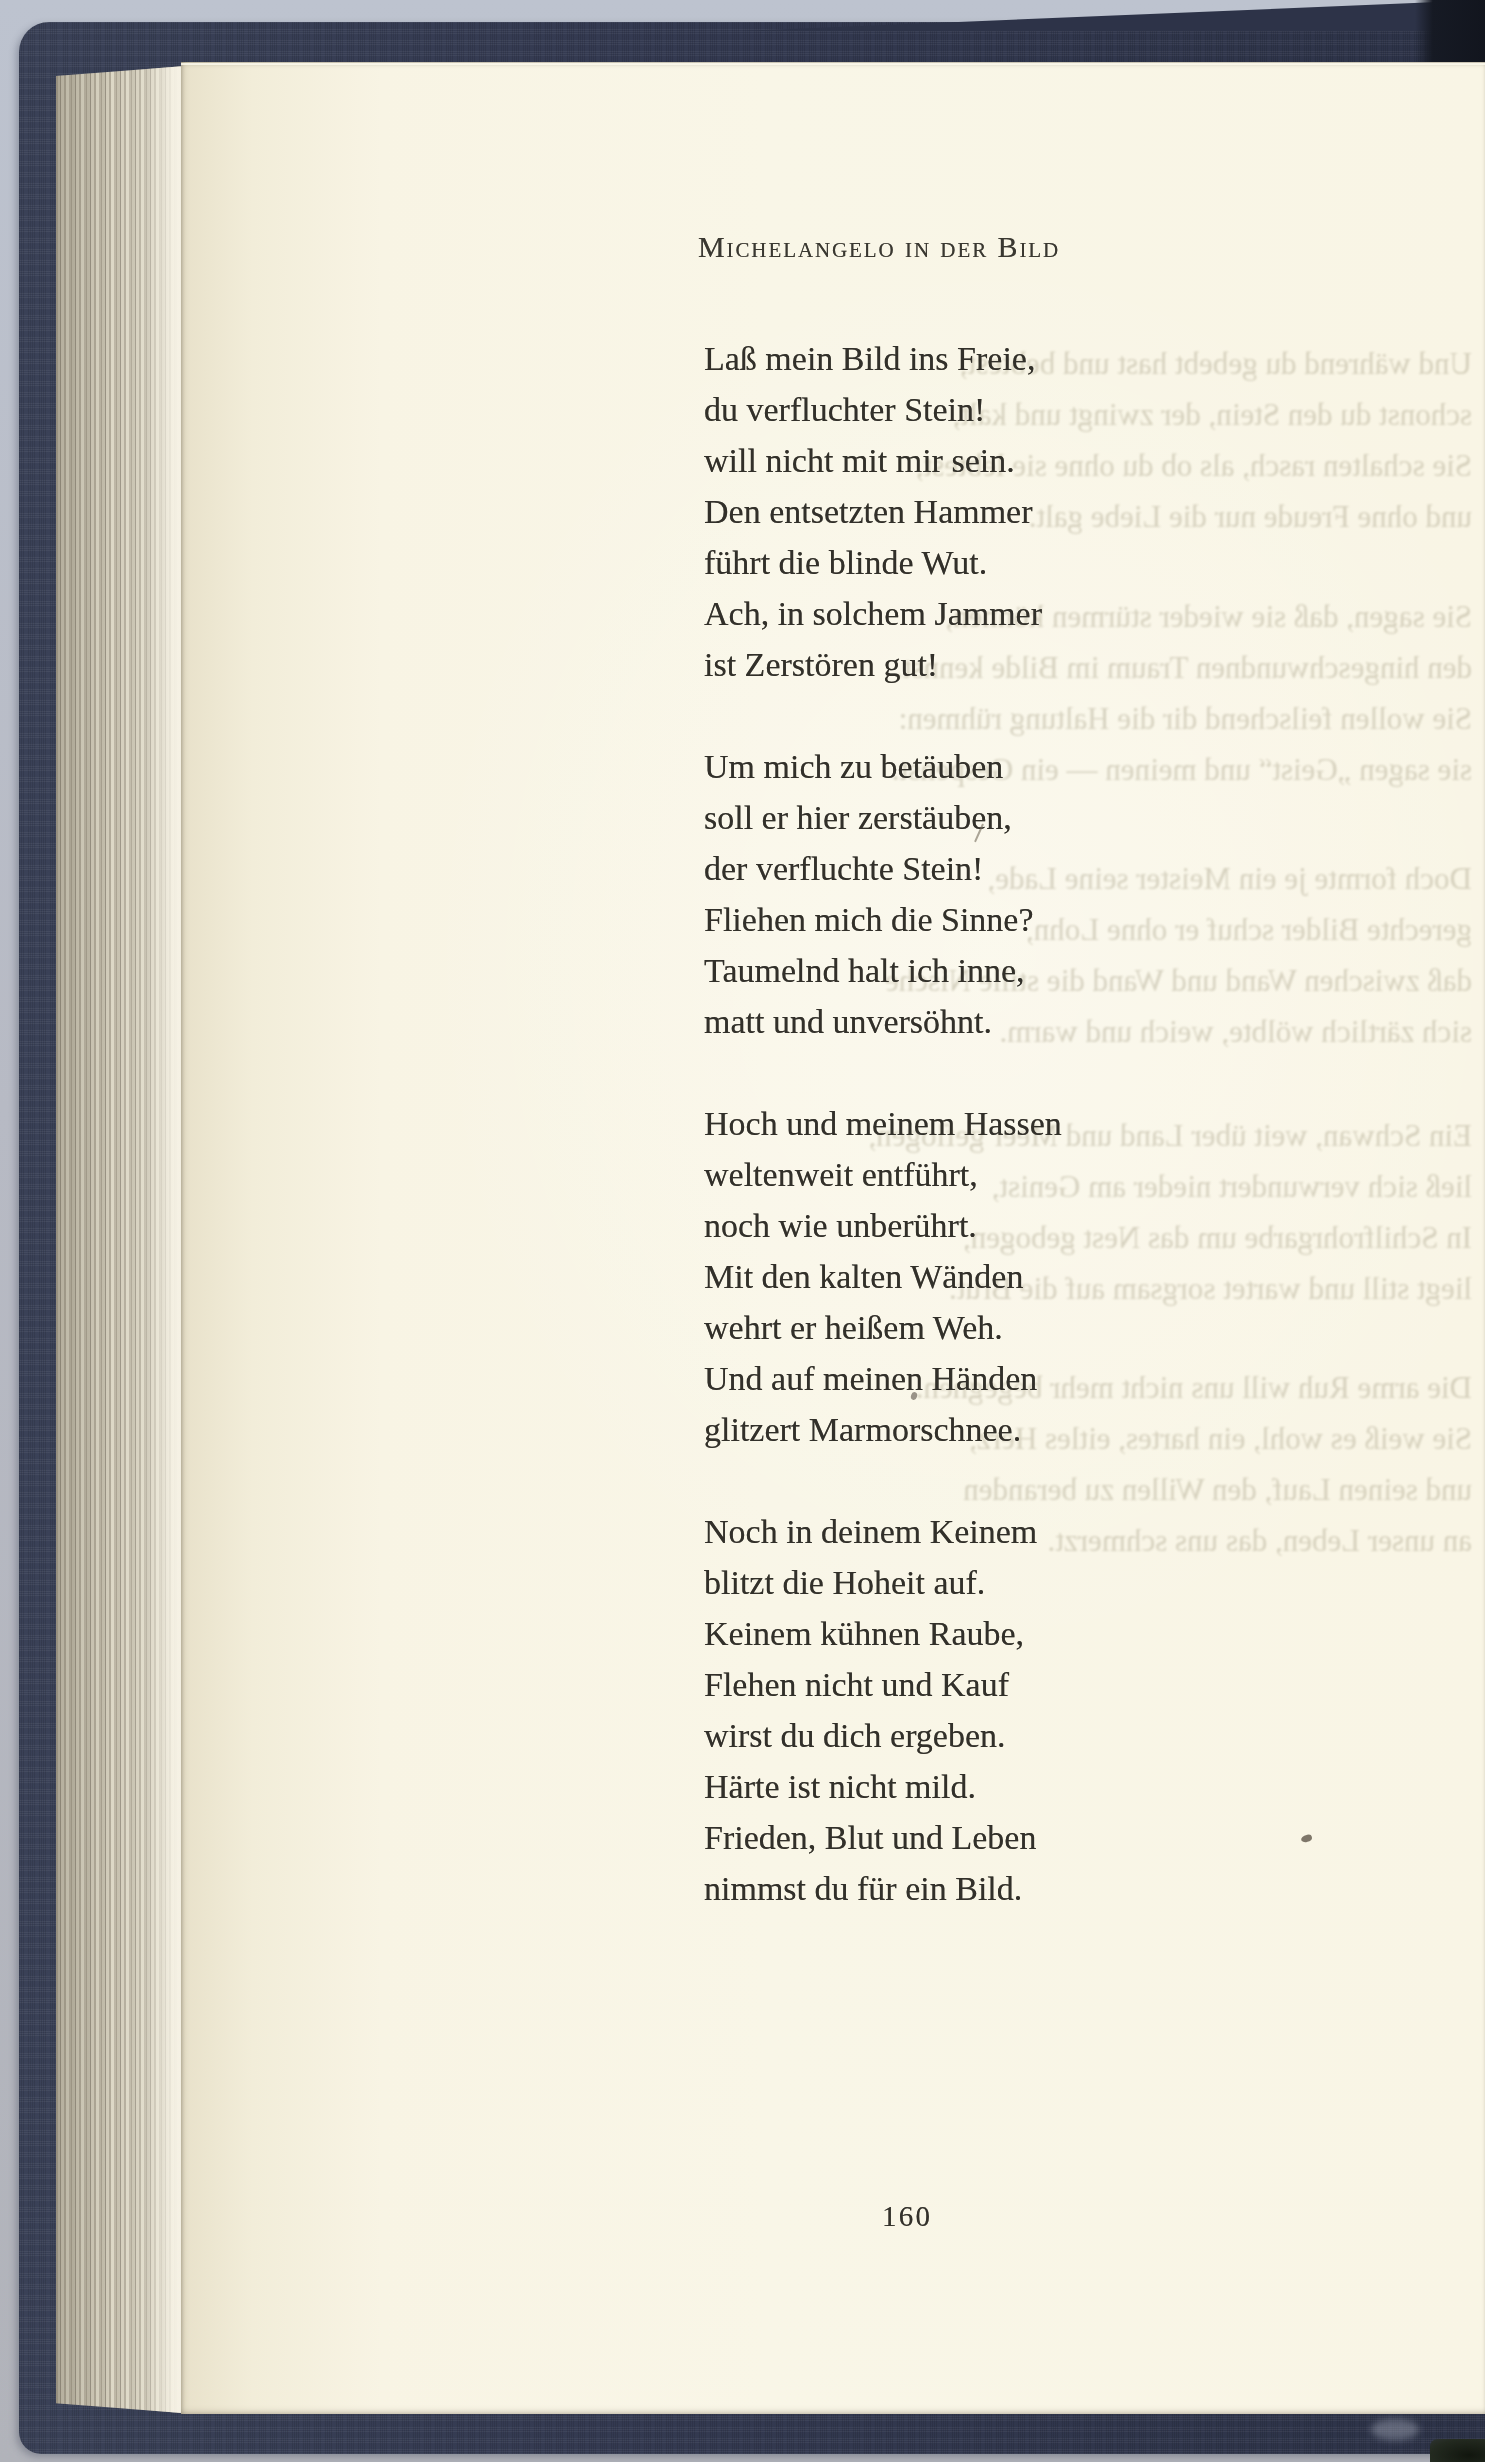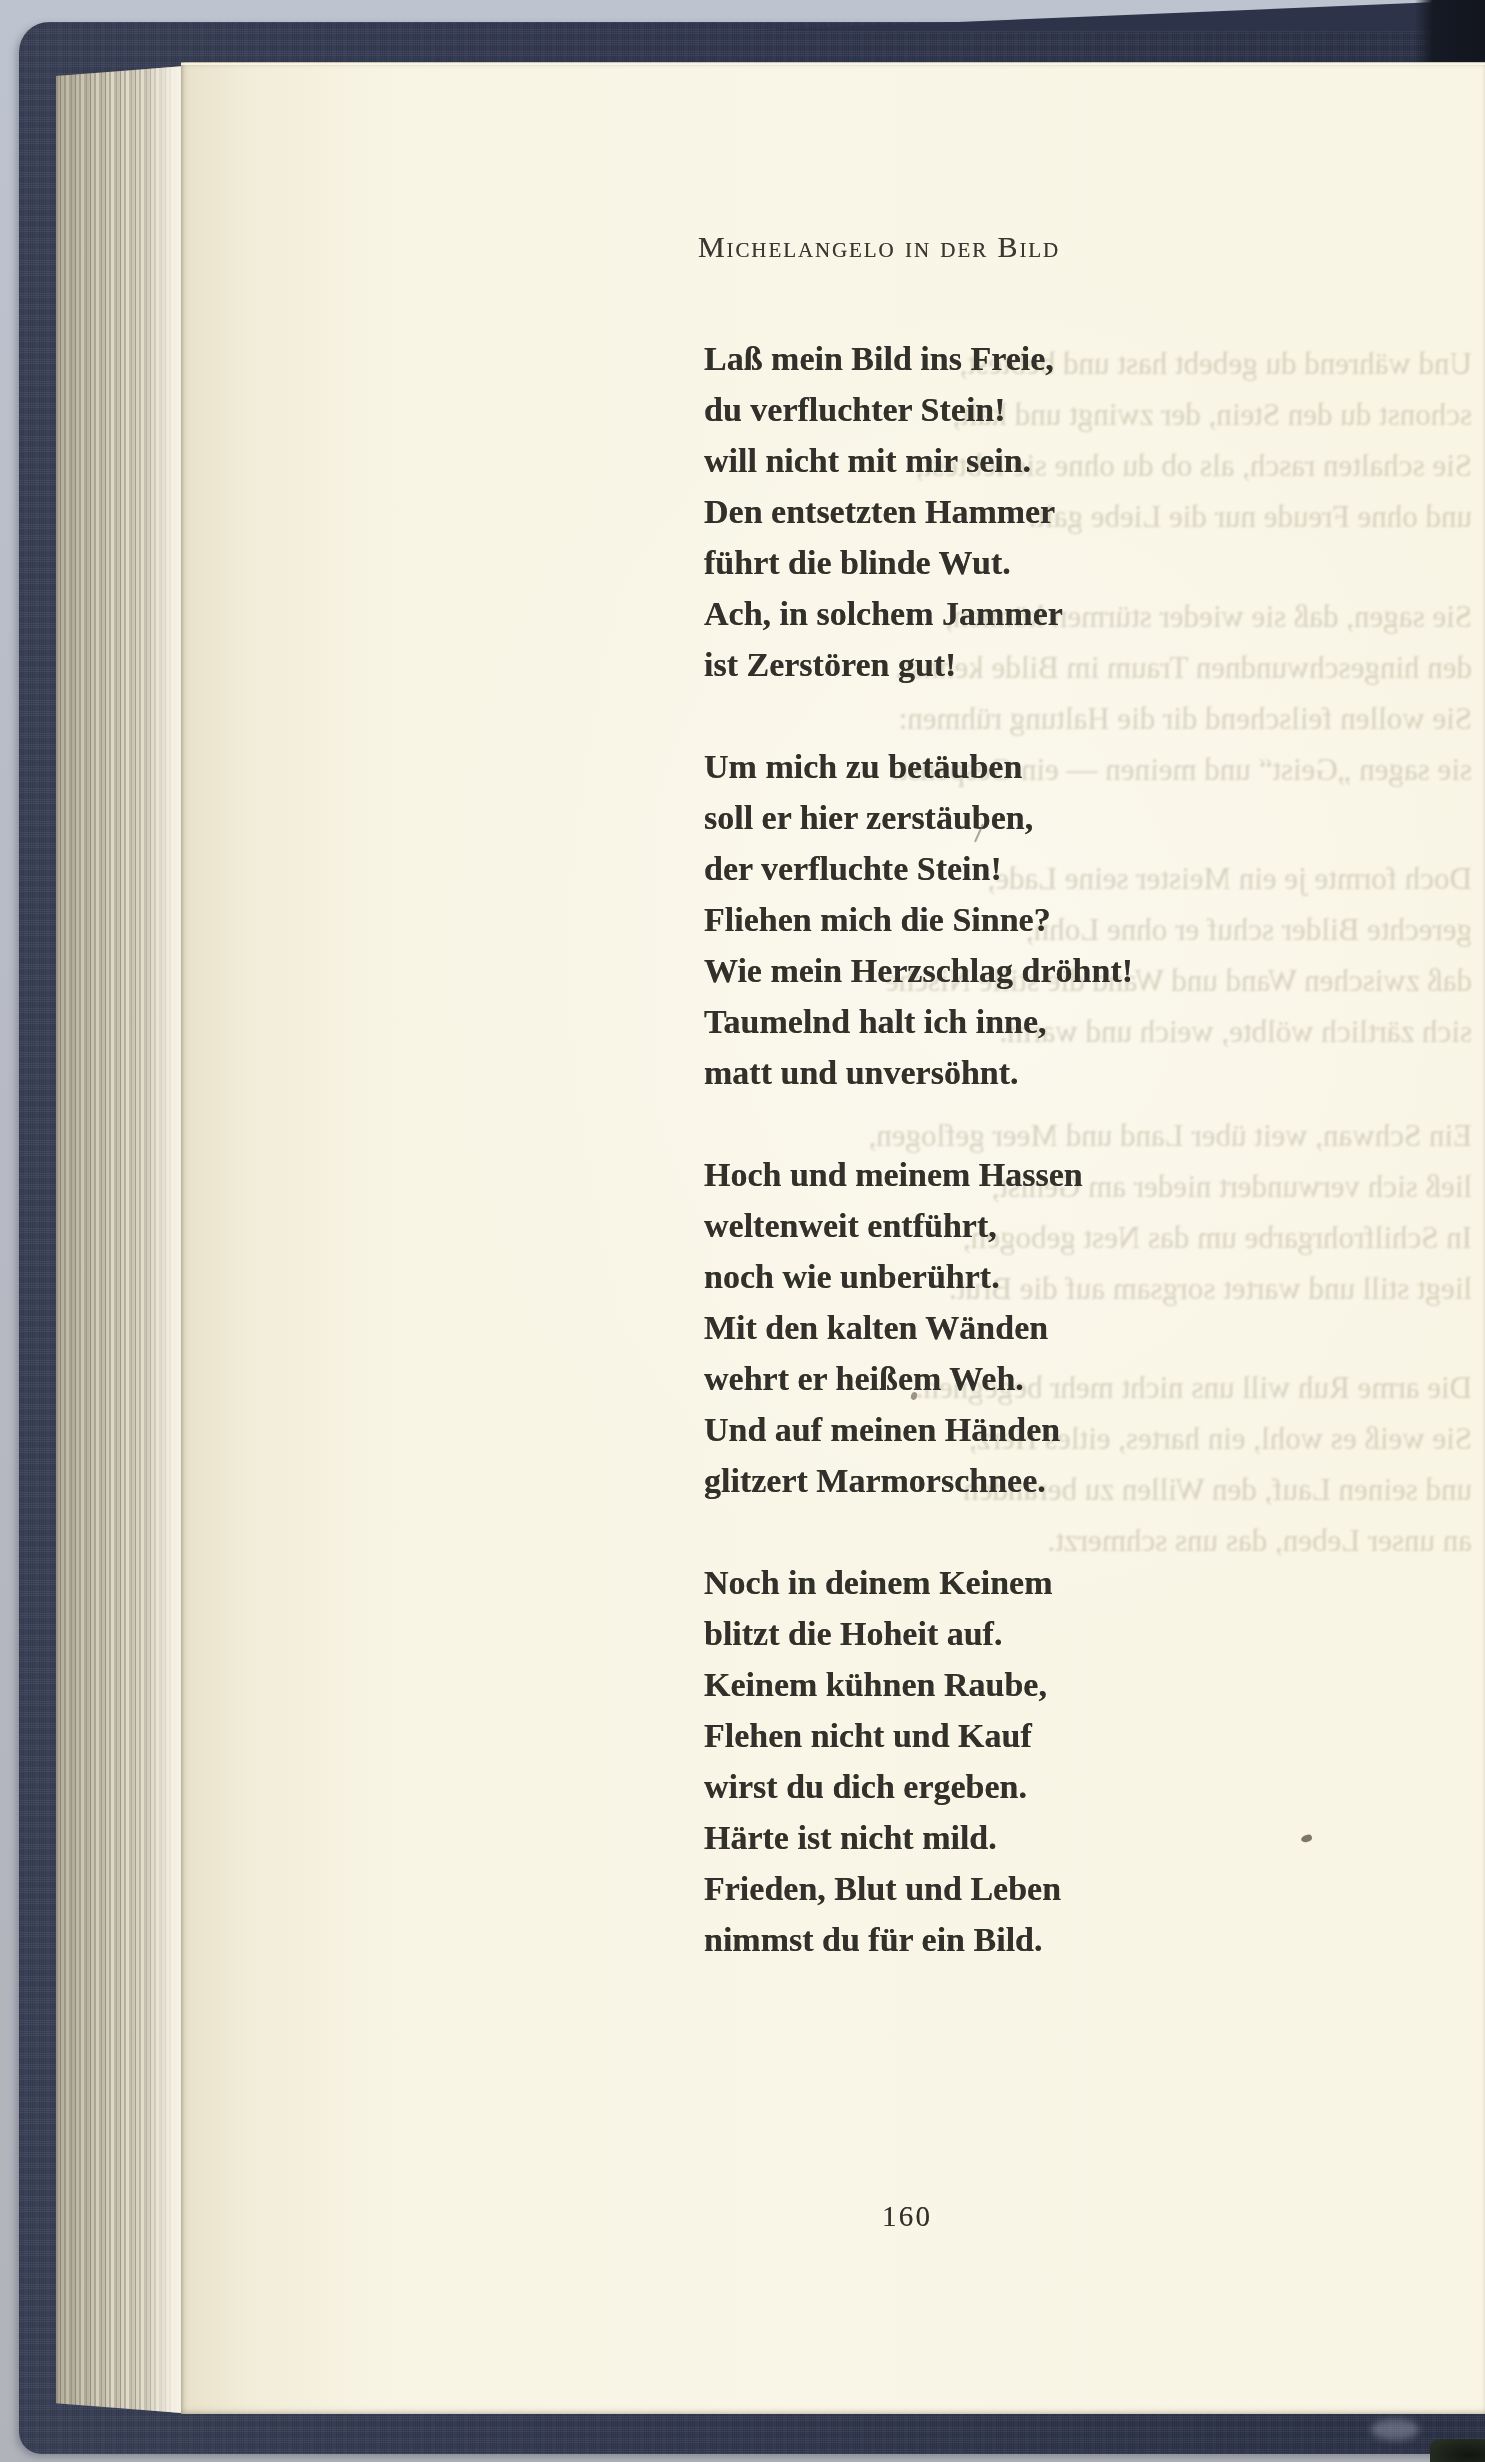--- a/index.html
+++ b/index.html
@@ -78,21 +78,21 @@
     position:absolute;left:698px;top:230px;
     font-variant:small-caps;font-size:30px;letter-spacing:1.9px;
     color:#3a3831;text-shadow:0 0 0.4px rgba(50,48,40,.65);
     white-space:nowrap;
   }
   .poem{
     position:absolute;left:704px;top:333px;
     font-size:34px;line-height:51px;color:#32302a;
     text-shadow:0 0 0.5px rgba(45,42,34,.6);
   }
-  .stanza{margin:0 4px 51px 0;font-weight:bold;}
+  .stanza{margin:0 4px 51px 0;}
   .stanza p{margin:0;white-space:nowrap;}
   .page-number{
     position:absolute;left:882px;top:2200px;
     font-size:29px;letter-spacing:2.2px;color:#33312b;
     text-shadow:0 0 0.4px rgba(45,42,34,.6);
   }
   
   .speck1{position:absolute;left:1301px;top:1835px;width:11px;height:6.7px;
     background:#5f564a;border-radius:60% 40% 50% 50%;opacity:.8;transform:rotate(-12deg);}
   .speck2{position:absolute;left:911px;top:1392px;width:6px;height:8.2px;
@@ -153,21 +153,20 @@
       <p>Den entsetzten Hammer</p>
       <p>führt die blinde Wut.</p>
       <p>Ach, in solchem Jammer</p>
       <p>ist Zerstören gut!</p>
     </div>
     <div class="stanza">
       <p>Um mich zu betäuben</p>
       <p>soll er hier zerstäuben,</p>
       <p>der verfluchte Stein!</p>
       <p>Fliehen mich die Sinne?</p>
-      <p>Wie mein Herzschlag dröhnt!</p>
       <p>Taumelnd halt ich inne,</p>
       <p>matt und unversöhnt.</p>
     </div>
     <div class="stanza">
       <p>Hoch und meinem Hassen</p>
       <p>weltenweit entführt,</p>
       <p>noch wie unberührt.</p>
       <p>Mit den kalten Wänden</p>
       <p>wehrt er heißem Weh.</p>
       <p>Und auf meinen Händen</p>

